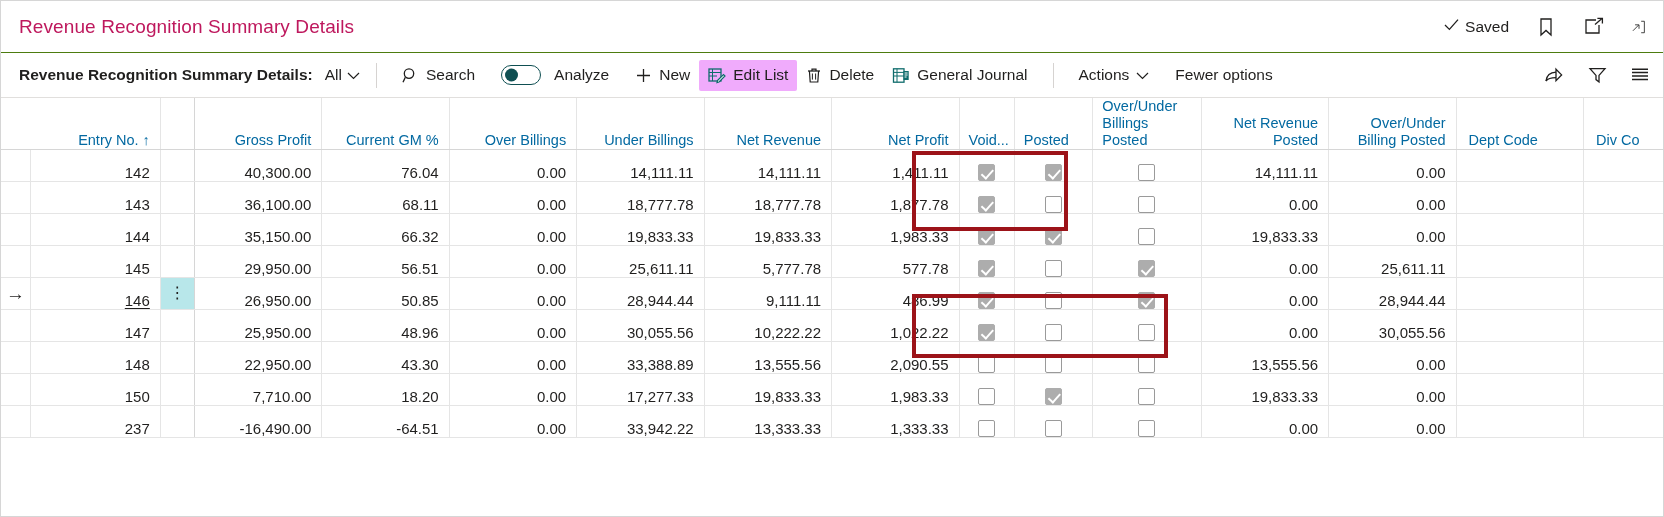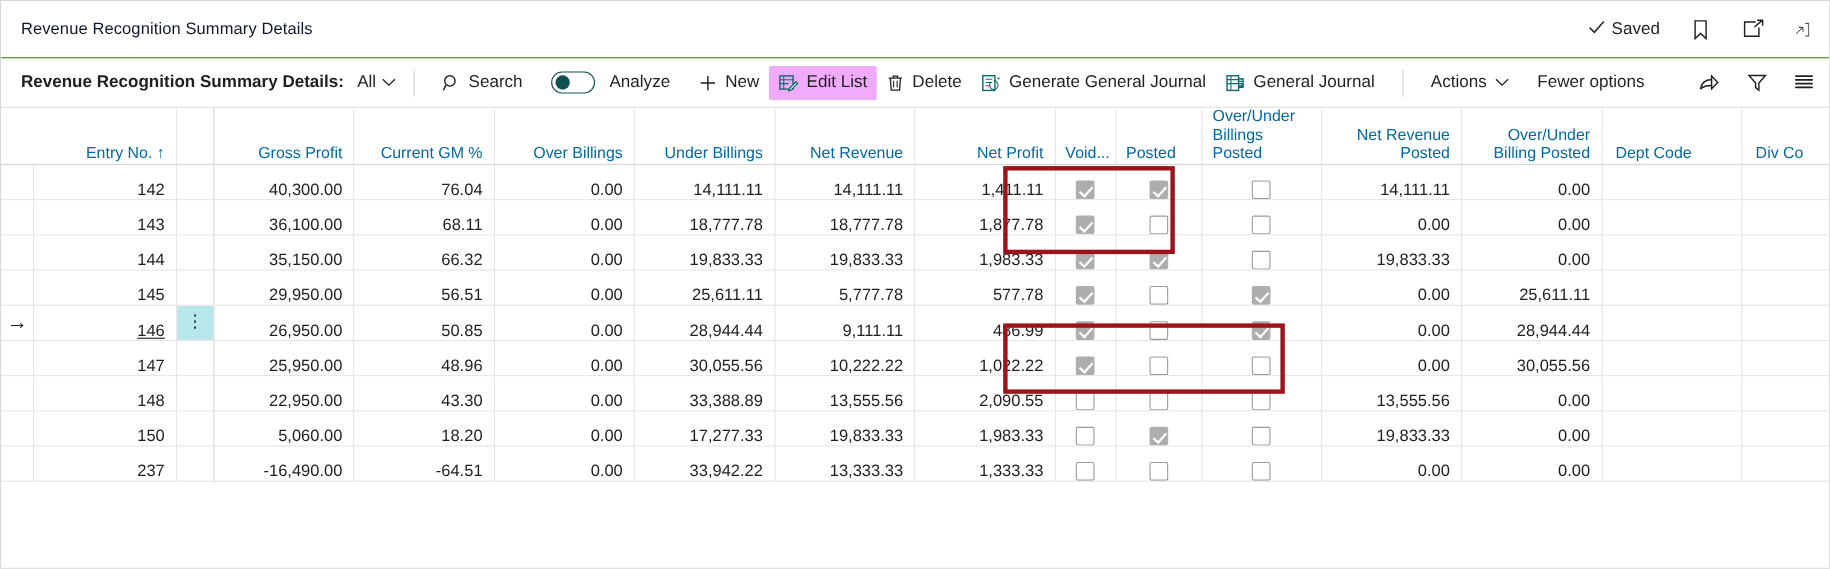--- a/index.html
+++ b/index.html
@@ -20,23 +20,23 @@
   }
 
   
   .titlebar {
     height:51px;
     display:flex; align-items:center;
     padding:0 16px 0 18px;
     background:#ffffff;
   }
   .page-title {
-    font-size:15px;
+    font-size:19px;
     font-weight:400;
-    color:#0f172a;
+    color:#be185d;
     letter-spacing:.1px;
     white-space:nowrap;
   }
   .titlebar-right {
     margin-left:auto;
     display:flex; align-items:center; gap:26px;
     padding-right:2px;
   }
   .saved {
     display:flex; align-items:center; gap:5px;
@@ -327,31 +327,20 @@
         <svg width="16" height="17" viewBox="0 0 16 17">
           <path d="M2 4 H14" stroke="#201f1e" stroke-width="1.3"></path>
           <path d="M6 4 V2.2 H10 V4" fill="none" stroke="#201f1e" stroke-width="1.2"></path>
           <path d="M3.4 4 L4.2 15 H11.8 L12.6 4" fill="none" stroke="#201f1e" stroke-width="1.2"></path>
           <path d="M6.4 6.5 V12.6 M9.6 6.5 V12.6" stroke="#201f1e" stroke-width="1"></path>
         </svg>
       </span>
       <span>Delete</span>
     </div>
 
-    <div class="tb-item">
-      <span class="tb-icon">
-        <svg width="18" height="17" viewBox="0 0 18 17">
-          <rect x="1.5" y="1.8" width="11" height="13.4" fill="none" stroke="#0f6c6c" stroke-width="1.3"></rect>
-          <path d="M4 5 H10 M4 8 H10 M4 11 H8" stroke="#0f6c6c" stroke-width="1"></path>
-          <path d="M11 3.2 a5 5 0 1 1 -3.6 1.4" fill="none" stroke="#0f6c6c" stroke-width="1.2" transform="translate(3,4) scale(.78)"></path>
-          <path d="M16.6 5.6 L14.1 4.4 L16.5 3" fill="#0f6c6c"></path>
-        </svg>
-      </span>
-      <span>Generate General Journal</span>
-    </div>
 
     <div class="tb-item">
       <span class="tb-icon">
         <svg width="18" height="17" viewBox="0 0 18 17">
           <rect x="1.5" y="1.8" width="10.5" height="13.4" fill="none" stroke="#0f6c6c" stroke-width="1.3"></rect>
           <path d="M1.5 5.4 H12 M1.5 9 H12 M5 1.8 V15.2" stroke="#0f6c6c" stroke-width="1"></path>
           <rect x="11.5" y="4" width="5.2" height="9" fill="#0f6c6c"></rect>
           <path d="M12.6 6 H15.6 M12.6 8 H15.6 M12.6 10 H14.6" stroke="#ffffff" stroke-width="1"></path>
         </svg>
       </span>
@@ -576,21 +565,21 @@
             <td class="c-num">0.00</td>
             <td class="c-dept"></td>
             <td class="c-div"></td>
           </tr>
           <tr>
             <td class="c-ind"></td>
             <td class="c-entry"><span>150</span></td>
             <td class="c-dots">
               <div class="dots-cell"></div>
             </td>
-            <td class="c-num">5,060.00</td>
+            <td class="c-num">7,710.00</td>
             <td class="c-num">18.20</td>
             <td class="c-num">0.00</td>
             <td class="c-num">17,277.33</td>
             <td class="c-num">19,833.33</td>
             <td class="c-num">1,983.33</td>
             <td class="c-chk"><span class="cb off"></span></td>
             <td class="c-chk2"><span class="cb on"></span></td>
             <td class="c-chk3"><span class="cb off"></span></td>
             <td class="c-num">19,833.33</td>
             <td class="c-num">0.00</td>

